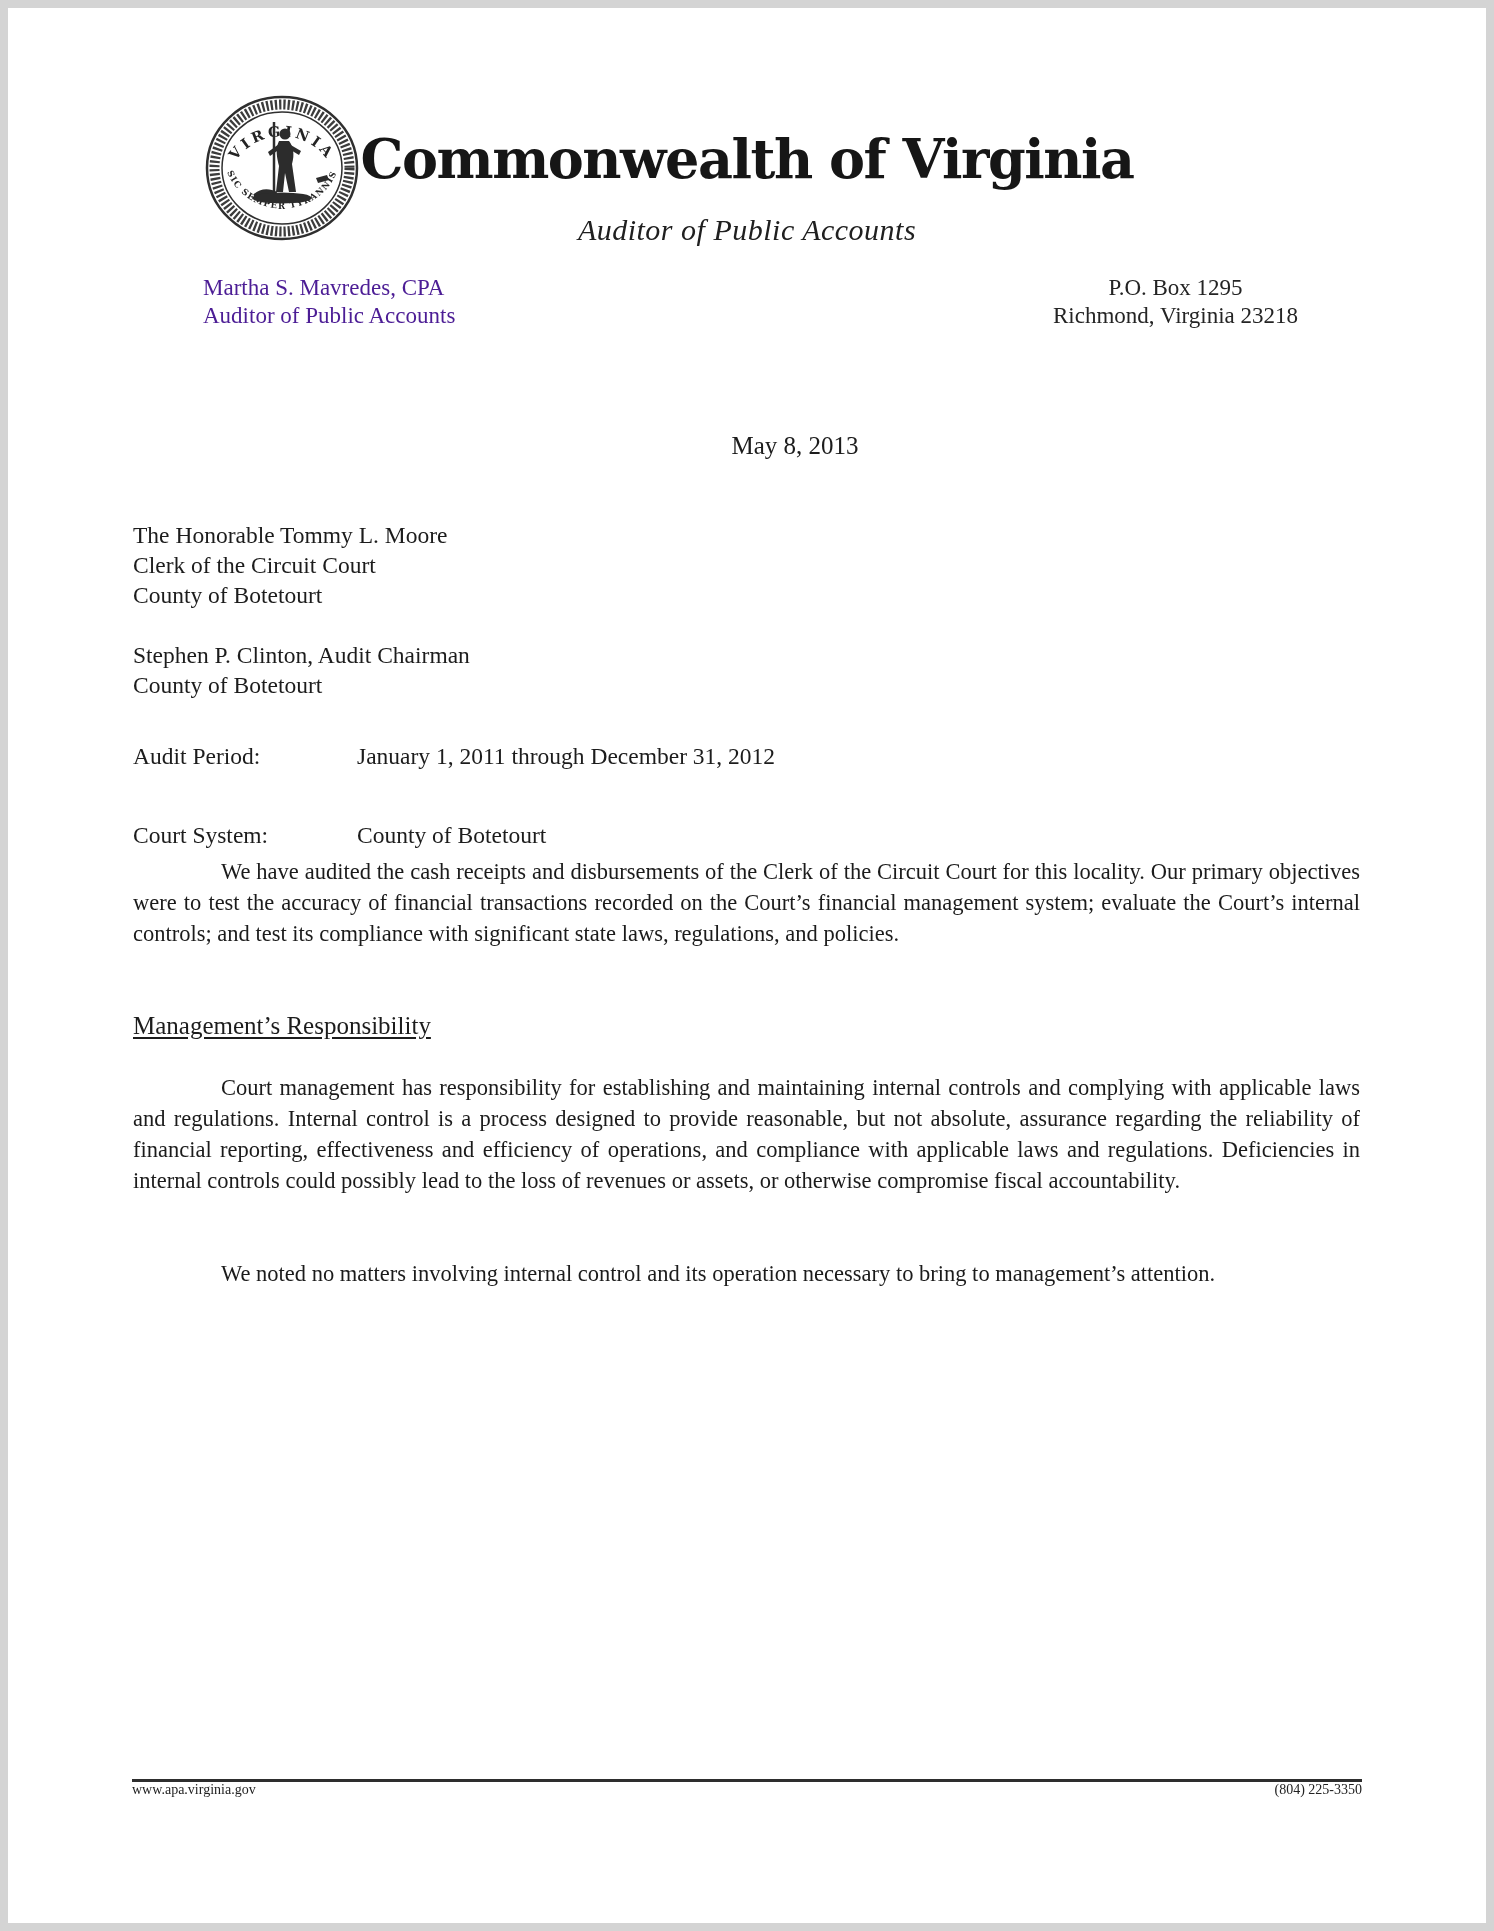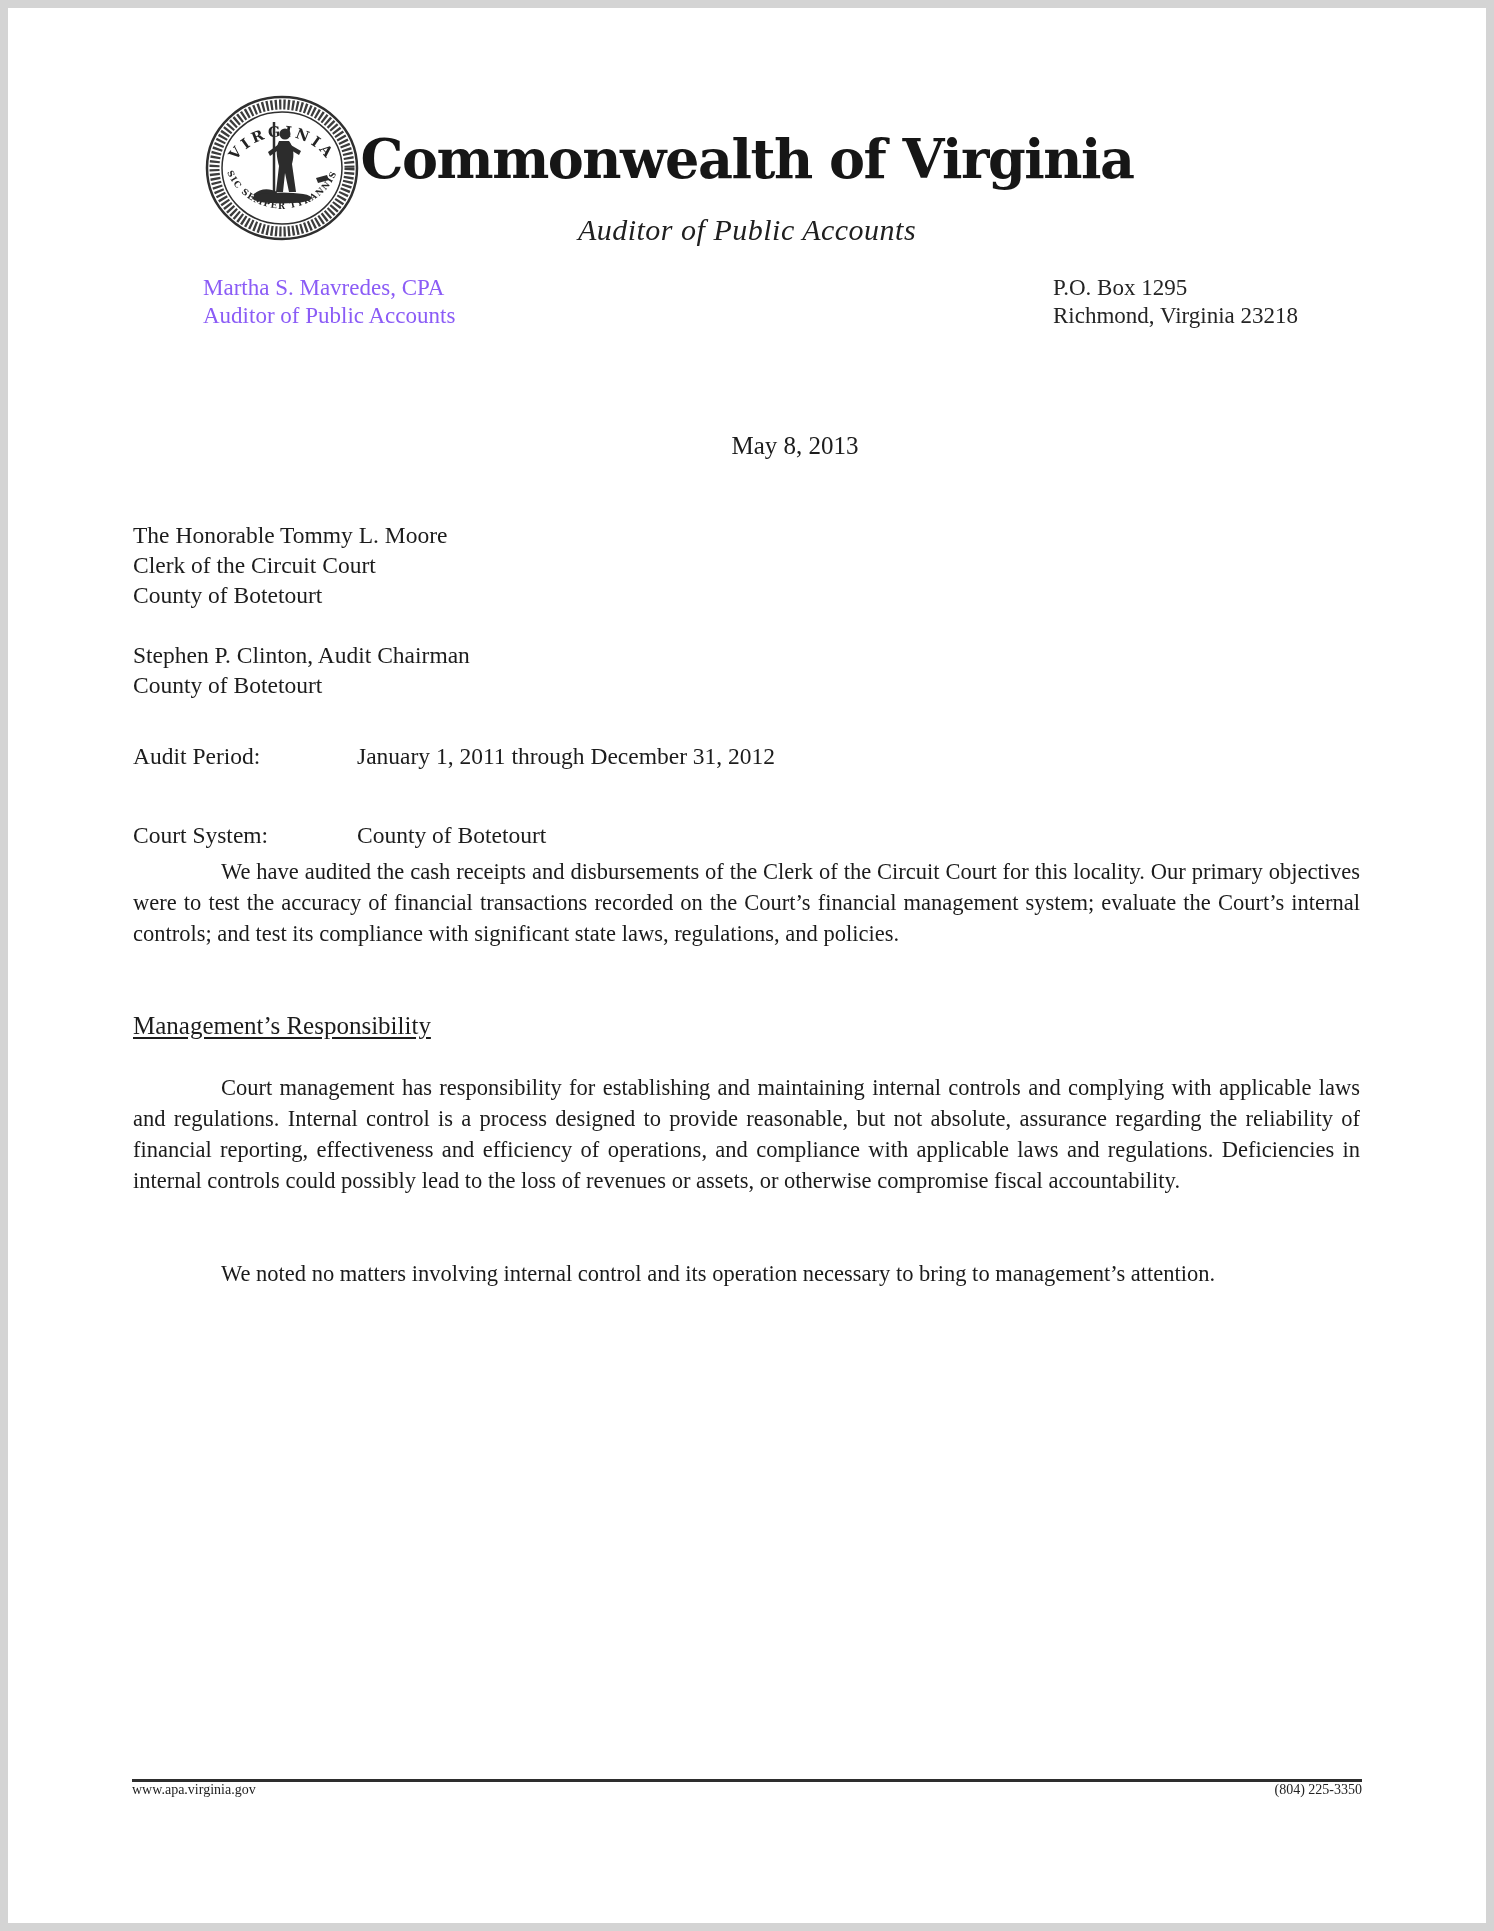--- a/index.html
+++ b/index.html
@@ -46,27 +46,27 @@
     font-style: italic;
     font-size: 30px;
     line-height: 1.2;
     letter-spacing: 0.5px;
     color: #202020;
   }
   .official-block {
     left: 203px; top: 274px;
     font-size: 23px;
     line-height: 28px;
-    color: #8b5cf6;
+    color: #4c1d95;
   }
   .return-address {
     right: 196px; top: 274px;
     font-size: 23px;
     line-height: 28px;
-    text-align: left;
+    text-align: center;
     color: #242424;
   }
 
   
   .date-line {
     left: 0; right: 0; top: 432px;
     text-align: center;
     text-indent: 96px;   
     font-size: 25px;
   }

